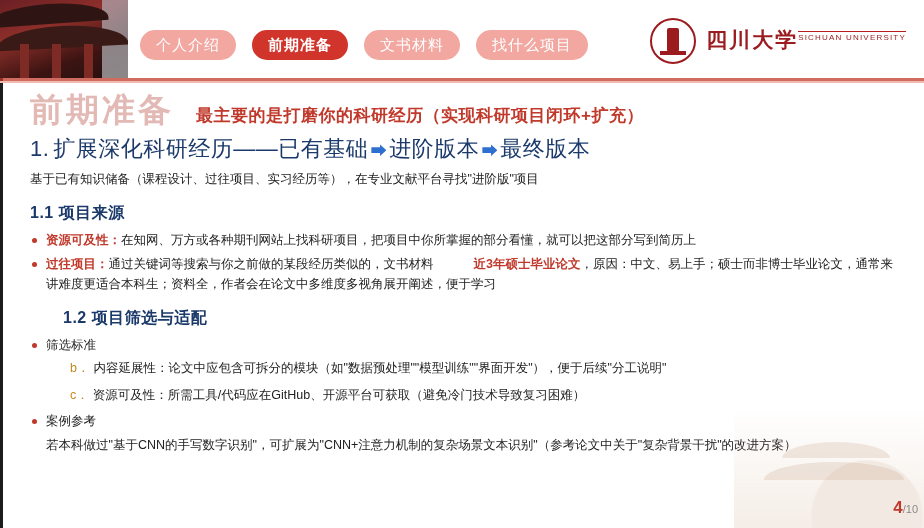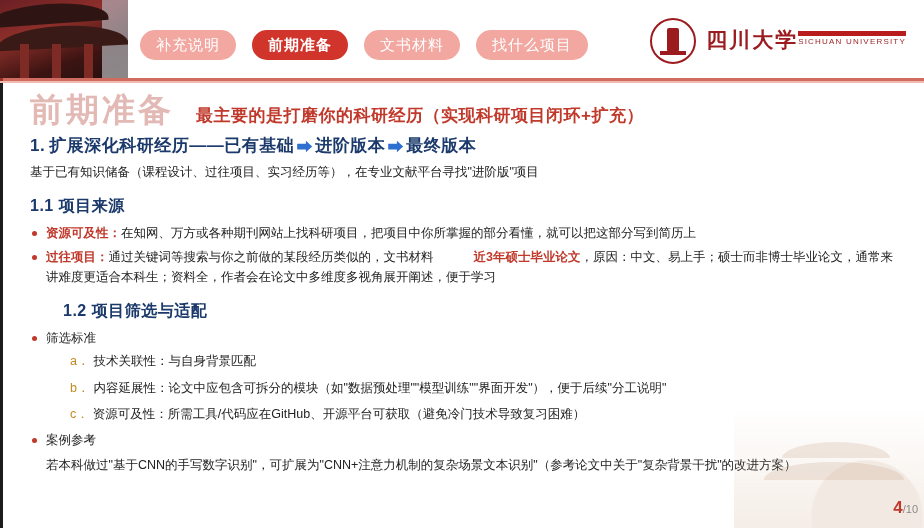--- a/index.html
+++ b/index.html
@@ -146,21 +146,21 @@
     font-weight: bold;
     color: #9b1b1e;
     letter-spacing: 2px;
     font-family: "Liberation Serif", serif;
   }
   .logo-en {
     font-size: 8px;
     color: #9b1b1e;
     letter-spacing: 1.2px;
     text-align: center;
-    border-top: 5px solid #b91c1c;
+    border-top: 1px solid #b91c1c;
     padding-top: 2px;
     margin-top: 2px;
   }
 
   
   .title-row {
     position: absolute;
     left: 30px; top: 88px;
     display: flex;
     align-items: baseline;
@@ -181,22 +181,22 @@
   }
 
   
   .body {
     position: absolute;
     left: 30px; top: 134px;
     width: 864px;
   }
 
   .h1 {
-    font-size: 17px;
-    font-weight: bold;
+    font-size: 22px;
+    font-weight: normal;
     color: #1b3a6b;
     margin: 0 0 6px 0;
     letter-spacing: .5px;
   }
   .h1 .num { margin-right: 4px; }
   .arrow {
     display: inline-block;
     width: 15px; height: 13px;
     background: #2f6fd0;
     position: relative;
@@ -307,21 +307,21 @@
     <div class="top-photo">
       <div class="sky"></div>
       <div class="roof1"></div>
       <div class="roof2"></div>
       <div class="pillar p1"></div>
       <div class="pillar p2"></div>
       <div class="pillar p3"></div>
     </div>
 
     <div class="nav">
-      <div class="pill">补充说明</div>
+      <div class="pill">个人介绍</div>
       <div class="pill active">前期准备</div>
       <div class="pill">文书材料</div>
       <div class="pill">找什么项目</div>
     </div>
 
     <div class="logo-wrap">
       <div class="logo-seal"></div>
       <div class="logo-text">
         <div class="logo-cn">四川大学</div>
         <div class="logo-en">SICHUAN UNIVERSITY</div>
@@ -354,23 +354,20 @@
         <span class="lead">过往项目：</span><span>通过关键词等搜索与你之前做的某段经历类似的，文书材料</span><span class="hl">近3年硕士毕业论文</span><span>，原因：中文、易上手；硕士而非博士毕业论文，通常来讲难度更适合本科生；资料全，作者会在论文中多维度多视角展开阐述，便于学习</span>
       </li>
     </ul>
 
     <div class="h2" style="margin-top:14px;margin-left:33px;">1.2 项目筛选与适配</div>
 
     <ul class="lv1">
       <li>
         <span>筛选标准</span>
         <ol class="lv2">
-          <li>
-            <span class="lbl">a．</span><span>技术关联性：与自身背景匹配</span>
-          </li>
           <li>
             <span class="lbl">b．</span><span>内容延展性：论文中应包含可拆分的模块（如"数据预处理""模型训练""界面开发"），便于后续"分工说明"</span>
           </li>
           <li>
             <span class="lbl">c．</span><span>资源可及性：所需工具/代码应在GitHub、开源平台可获取（避免冷门技术导致复习困难）</span>
           </li>
         </ol>
       </li>
       <li>
         <span>案例参考</span>

